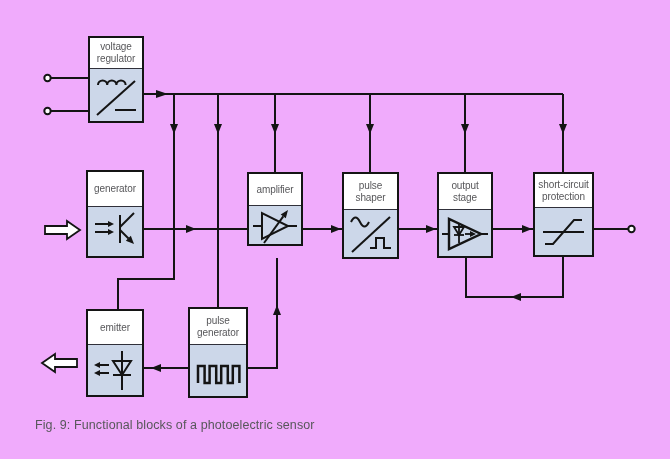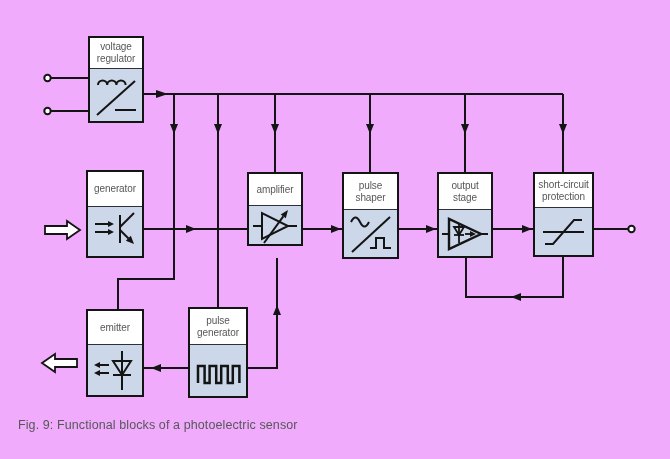--- a/index.html
+++ b/index.html
@@ -16,21 +16,21 @@
     flex:0 0 auto; display:flex; align-items:center; justify-content:center;
     text-align:center; font-size:10px; line-height:1.18; color:#57575a;
     white-space:pre-line; letter-spacing:-0.1px; padding:1px 0;
   }
   .block-body {
     flex:1 1 auto; background:#ccd7e9; border-top:1.5px solid #30303a;
     display:flex; align-items:center; justify-content:center; overflow:hidden;
   }
   .block-body svg { display:block; }
   #caption {
-    position:absolute; left:18px; top:418px; font-size:12.5px; color:#57575a;
+    position:absolute; left:35px; top:418px; font-size:12.5px; color:#57575a;
     letter-spacing:0.1px;
   }
   .w { stroke:#141414; stroke-width:2; fill:none; }
   .ah { fill:#141414; stroke:none; }
   .term { fill:#ffffff; stroke:#141414; stroke-width:2; }
   .openarrow { fill:#ffffff; stroke:#141414; stroke-width:1.8; stroke-linejoin:miter; }
   .sym { stroke:#141414; stroke-width:2; fill:none; stroke-linecap:butt; }
 </style>
 </head>
 <body>

